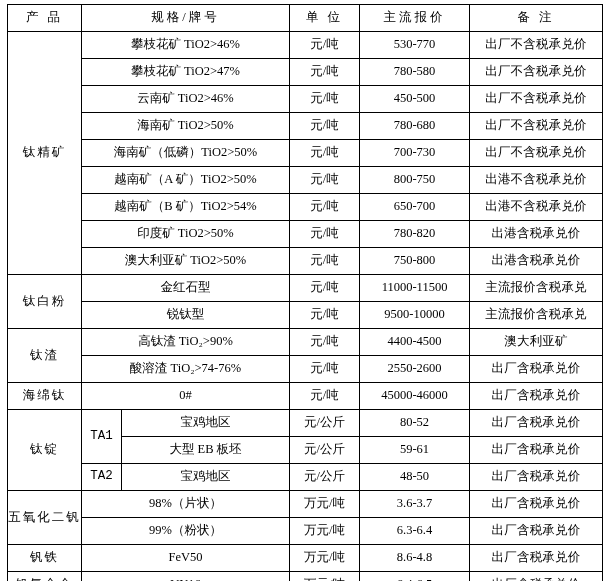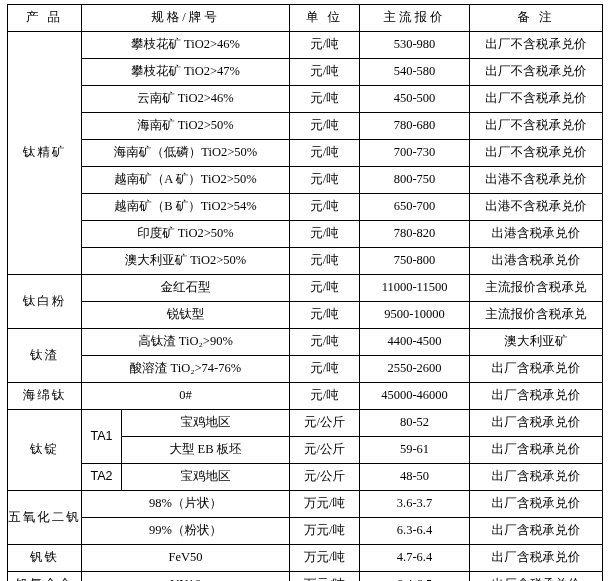--- a/index.html
+++ b/index.html
@@ -41,21 +41,21 @@
     font-size: 13px;
     height: 28px;
   }
   .cat {
     font-weight: bold;
     letter-spacing: 2px;
     font-size: 13px;
   }
   .grade {
     font-size: 12px;
-    font-family: Liberation Sans, sans-serif;
+    font-family: Liberation Mono, monospace;
   }
   .name {
     font-size: 12.5px;
   }
   .unit, .price, .note {
     font-size: 12px;
   }
   .note {
     letter-spacing: 0.2px;
     margin-top: 22px;
@@ -85,27 +85,27 @@
           <td colspan="1" class="cat">产 品</td>
           <td colspan="2" class="name">规格/牌号</td>
           <td colspan="1" class="unit">单 位</td>
           <td colspan="1" class="price">主流报价</td>
           <td colspan="1" class="note">备 注</td>
         </tr>
         <tr>
           <td class="cat" rowspan="9">钛精矿</td>
           <td class="name" colspan="2">攀枝花矿 TiO2&gt;46%</td>
           <td class="unit">元/吨</td>
-          <td class="price">530-980</td>
+          <td class="price">530-770</td>
           <td class="note">出厂不含税承兑价</td>
         </tr>
         <tr>
           <td class="name" colspan="2">攀枝花矿 TiO2&gt;47%</td>
           <td class="unit">元/吨</td>
-          <td class="price">540-580</td>
+          <td class="price">780-580</td>
           <td class="note">出厂不含税承兑价</td>
         </tr>
         <tr>
           <td class="name" colspan="2">云南矿 TiO2&gt;46%</td>
           <td class="unit">元/吨</td>
           <td class="price">450-500</td>
           <td class="note">出厂不含税承兑价</td>
         </tr>
         <tr>
           <td class="name" colspan="2">海南矿 TiO2&gt;50%</td>
@@ -207,21 +207,21 @@
         <tr>
           <td class="name" colspan="2">99%（粉状）</td>
           <td class="unit">万元/吨</td>
           <td class="price">6.3-6.4</td>
           <td class="note">出厂含税承兑价</td>
         </tr>
         <tr>
           <td class="cat" rowspan="1">钒铁</td>
           <td class="name" colspan="2">FeV50</td>
           <td class="unit">万元/吨</td>
-          <td class="price">4.7-6.4</td>
+          <td class="price">8.6-4.8</td>
           <td class="note">出厂含税承兑价</td>
         </tr>
         <tr>
           <td class="cat" rowspan="1">钒氮合金</td>
           <td class="name" colspan="2">VN16</td>
           <td class="unit">万元/吨</td>
           <td class="price">6.4-6.5</td>
           <td class="note">出厂含税承兑价</td>
         </tr>
       </tbody>

